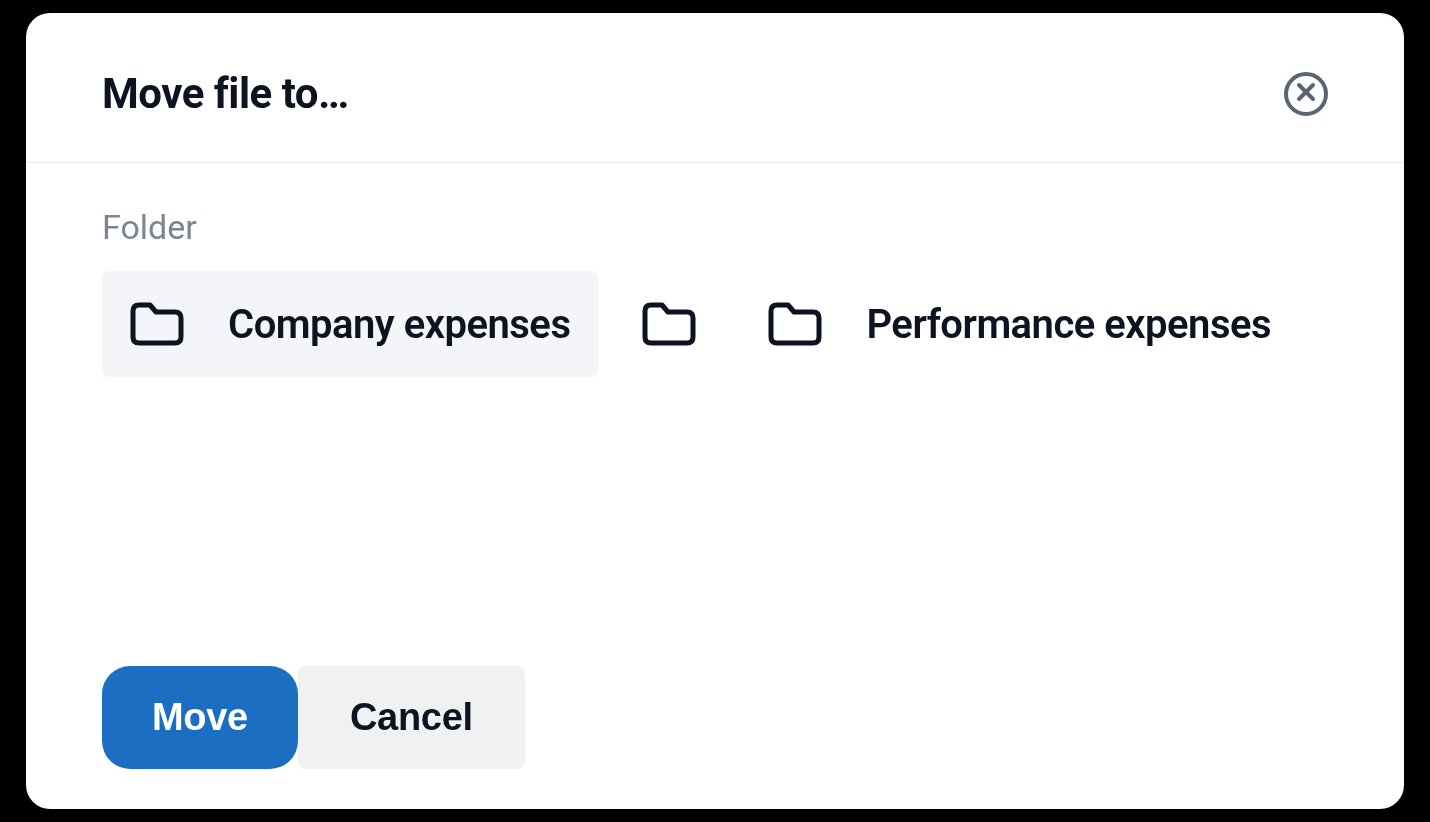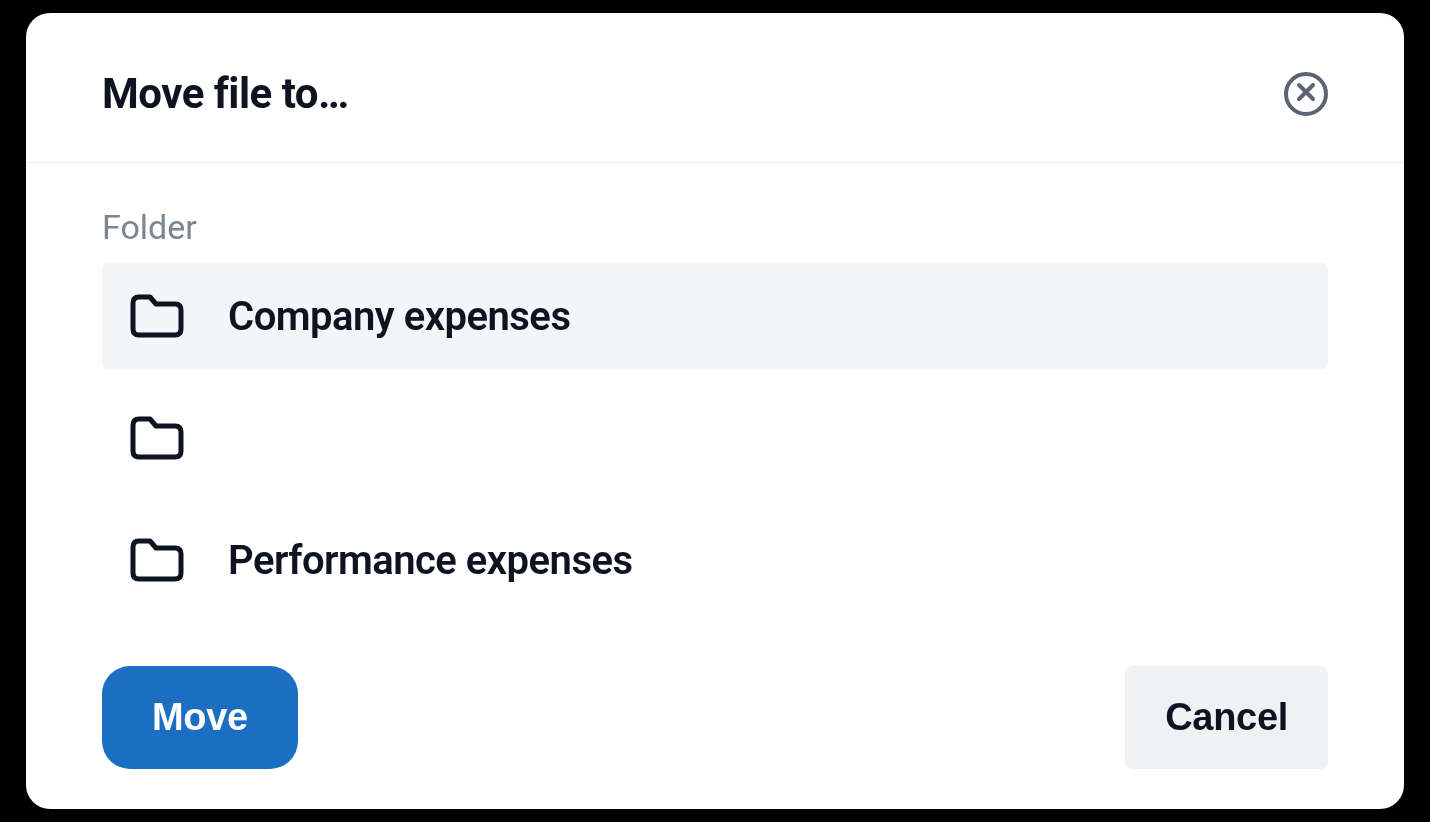--- a/index.html
+++ b/index.html
@@ -55,25 +55,25 @@
       height: 20px;
     }
     .modal-body {
       flex: 1;
       padding: 44px 76px 0 76px;
     }
     .section-label {
       font-size: 34px;
       font-weight: 400;
       color: #7c8592;
-      margin-bottom: 16px;
+      margin-bottom: 24px;
     }
     .folder-list {
       display: flex;
-      flex-direction: column;
+      flex-direction: row;
       gap: 16px;
     }
     .folder-item {
       display: flex;
       align-items: center;
       gap: 44px;
       padding: 26px 28px;
       border-radius: 6px;
       cursor: pointer;
     }
@@ -94,40 +94,39 @@
     }
     .folder-name {
       font-size: 40px;
       font-weight: 600;
       color: #0d1321;
       letter-spacing: -0.5px;
     }
     .modal-footer {
       display: flex;
       align-items: center;
-      justify-content: space-between;
       padding: 0 76px 40px 76px;
     }
     .move-button {
       background: #1b6ec2;
       color: #fff;
       border: none;
       border-radius: 28px;
       padding: 30px 50px;
       font-size: 38px;
       font-weight: 600;
       cursor: pointer;
       letter-spacing: -0.3px;
     }
     .cancel-button {
       background: #f0f1f2;
       color: #0d1321;
       border: none;
       border-radius: 8px;
-      padding: 30px 40px;
+      padding: 30px 52px;
       font-size: 38px;
       font-weight: 600;
       cursor: pointer;
       letter-spacing: -0.3px;
     }
   </style>
 </head>
 <body>
 
 <div class="modal">

